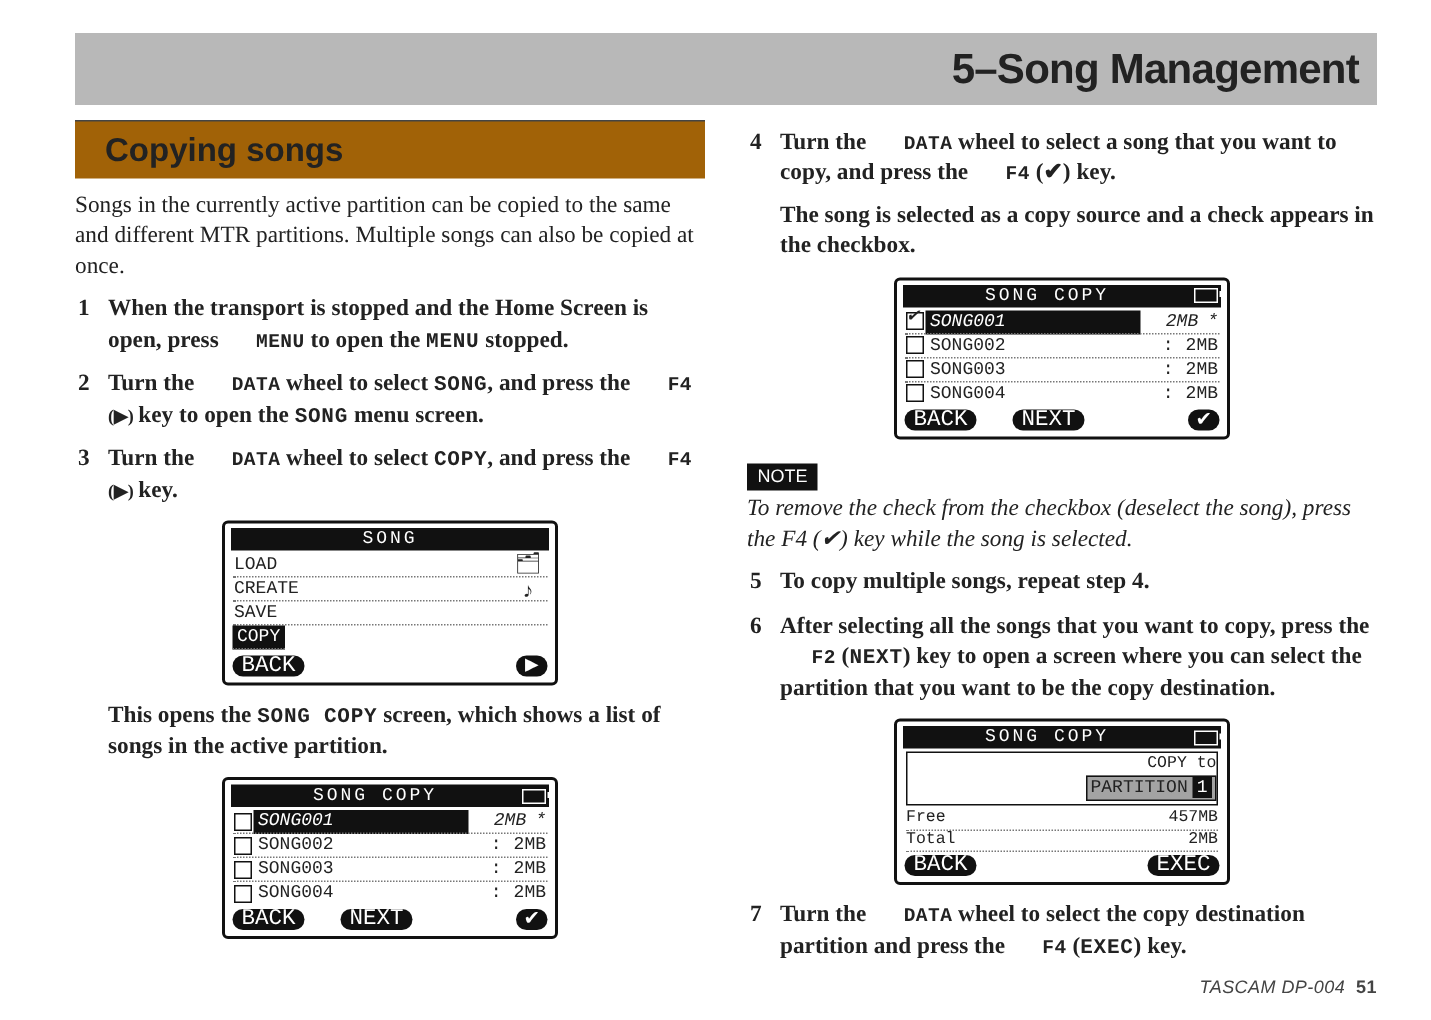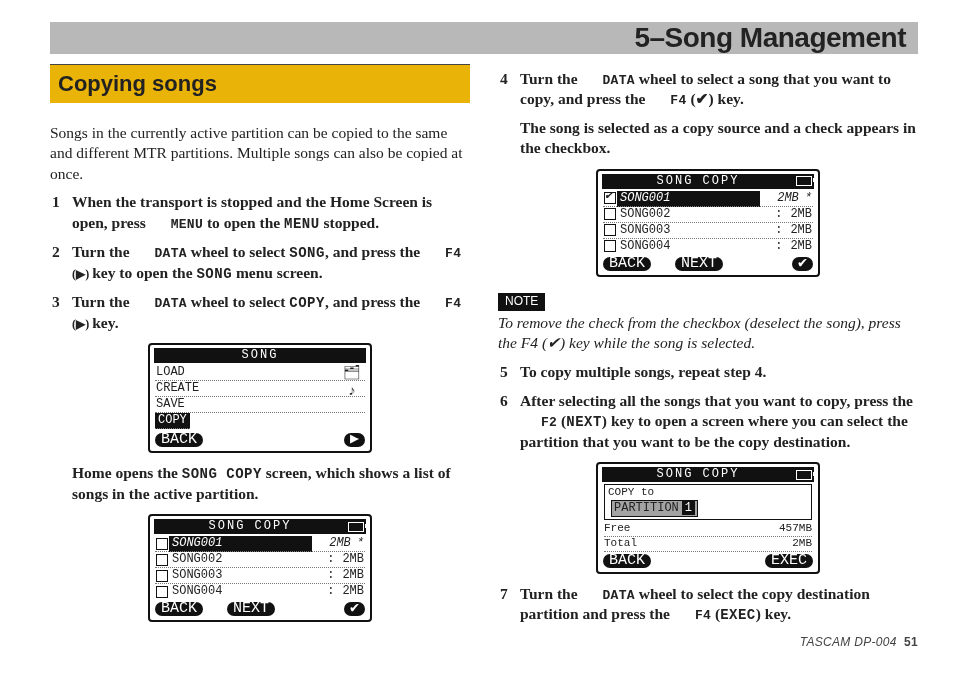--- a/index.html
+++ b/index.html
@@ -13,21 +13,21 @@
     color: #222;
   }
   .page {
     box-sizing: border-box;
     width: 954px;
     height: 680px;
     padding: 22px 36px 14px 50px;
   }
   .chapter-bar {
     background: #b8b8b8;
-    height: 32px;
+    height: 48px;
     margin: 0 0 10px 0;
     display: flex;
     align-items: center;
     justify-content: flex-end;
     padding-right: 12px;
   }
   .chapter-title {
     font-family: Arial, Helvetica, sans-serif;
     font-weight: 800;
     font-size: 28px;
@@ -38,24 +38,24 @@
     display: flex;
     gap: 28px;
   }
   .col {
     flex: 1;
     min-width: 0;
     font-size: 15.5px;
     line-height: 1.32;
   }
   .section-bar {
-    background: #eab308;
+    background: #a16207;
     border-top: 1.5px solid #444;
-    padding: 4px 8px 5px 8px;
-    margin-bottom: 20px;
+    padding: 4px 8px 5px 20px;
+    margin-bottom: 8px;
   }
   .section-title {
     font-family: Arial, Helvetica, sans-serif;
     font-weight: 700;
     font-size: 22px;
     color: #222;
   }
   p { margin: 4px 0 8px 0; }
   ol.steps {
     list-style: none;
@@ -172,21 +172,21 @@
     margin-top: 6px;
   }
   .note-text {
     font-style: italic;
     margin: 2px 0 8px 0;
   }
   .copyto-box {
     margin: 2px 6px;
     border: 1.5px solid #111;
     padding: 1px 0 2px 3px;
-    text-align: left;
+    text-align: right;
   }
   .copyto-box .lab { font-size: 11px; }
   .copyto-box .val {
     display: inline-block; background: #a3a3a3; border: 1px solid #111;
     padding: 0 2px; margin-left: 3px;
   }
   .copyto-box .val .num { background:#111; color:#fff; padding:0 3px; margin-left:3px;}
   .free-table {
     margin: 0 6px 0 6px;
     font-size: 11px;
@@ -261,21 +261,21 @@
           <div class="scr-foot">
             <span class="pill">BACK</span>
             <span class="pill blank">.</span>
             <span class="pill blank">.</span>
             <span class="pill">▶</span>
           </div>
         </div>
       </div>
 
       <p style="font-weight:700; padding-left:22px;">
-        <span>Home opens the </span><span class="mono">SONG COPY</span><span> screen, which shows a list of songs in the active partition.</span>
+        <span>This opens the </span><span class="mono">SONG COPY</span><span> screen, which shows a list of songs in the active partition.</span>
       </p>
 
       <div class="screen-wrap">
         <div class="screen">
           <div class="scr-title">
               <span class="ttl">SONG COPY</span>
               <span class="batt"></span>
             </div>
           <div class="scr-body">
             <div class="scr-row sel">

